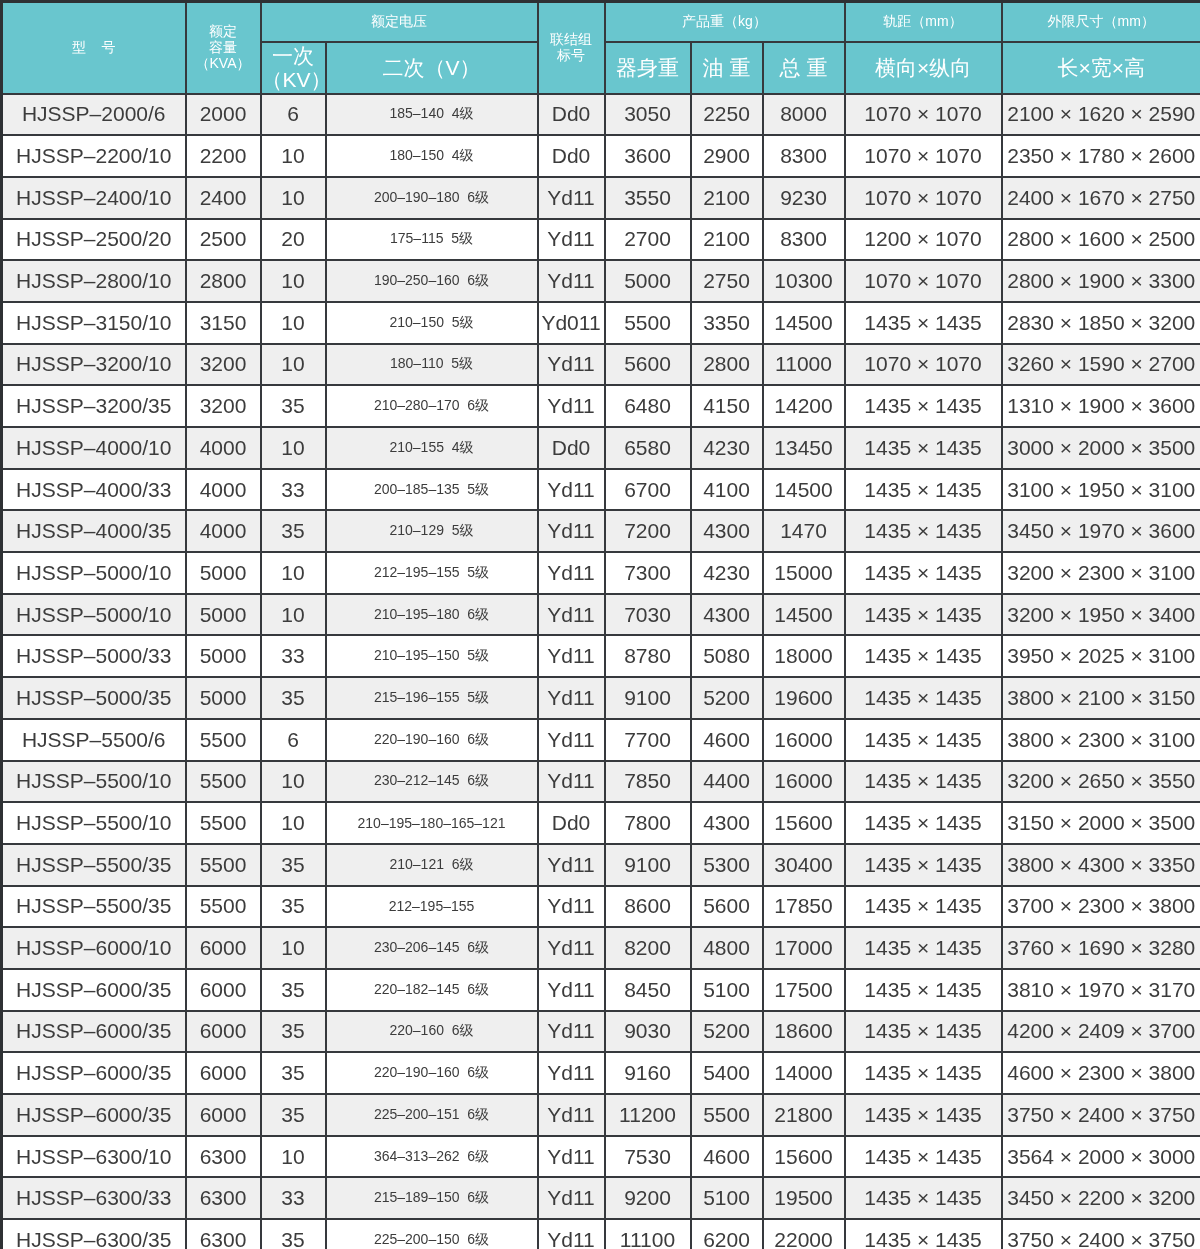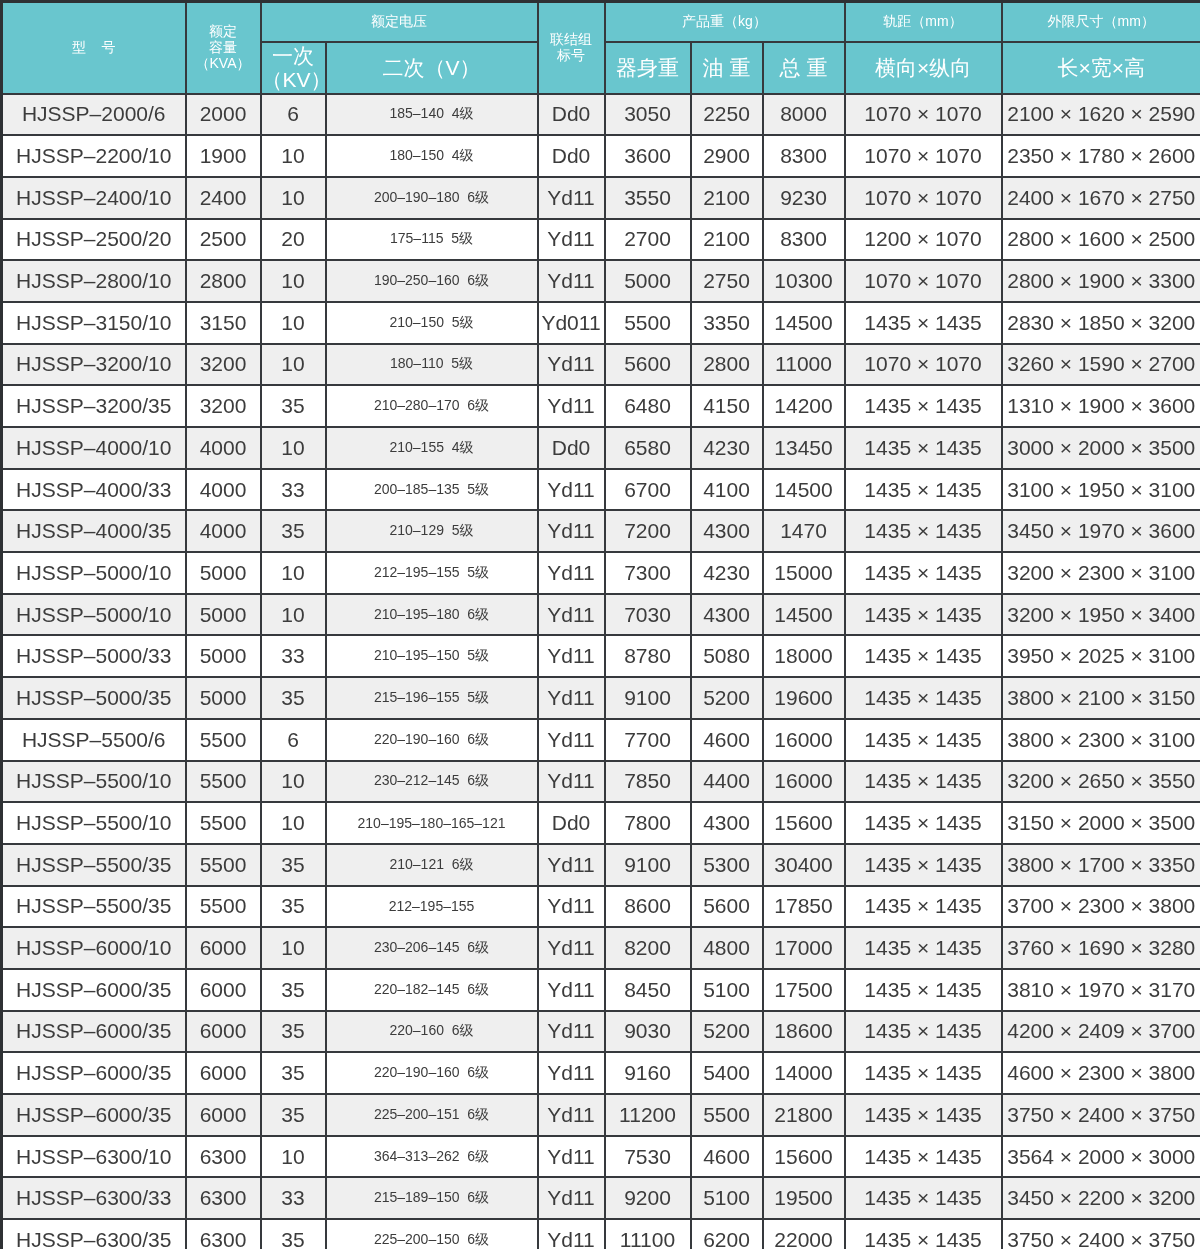--- a/index.html
+++ b/index.html
@@ -98,21 +98,21 @@
         <td class="c-secondary">185–140  4级</td>
         <td>Dd0</td>
         <td>3050</td>
         <td>2250</td>
         <td>8000</td>
         <td>1070 × 1070</td>
         <td>2100 × 1620 × 2590</td>
       </tr>
       <tr>
         <td class="c-model">HJSSP–2200/10</td>
-        <td>1900</td>
+        <td>2200</td>
         <td>10</td>
         <td class="c-secondary">180–150  4级</td>
         <td>Dd0</td>
         <td>3600</td>
         <td>2900</td>
         <td>8300</td>
         <td>1070 × 1070</td>
         <td>2350 × 1780 × 2600</td>
       </tr>
       <tr>
@@ -310,21 +310,21 @@
       <tr>
         <td class="c-model">HJSSP–5500/35</td>
         <td>5500</td>
         <td>35</td>
         <td class="c-secondary">210–121  6级</td>
         <td>Yd11</td>
         <td>9100</td>
         <td>5300</td>
         <td>30400</td>
         <td>1435 × 1435</td>
-        <td>3800 × 1700 × 3350</td>
+        <td>3800 × 4300 × 3350</td>
       </tr>
       <tr>
         <td class="c-model">HJSSP–5500/35</td>
         <td>5500</td>
         <td>35</td>
         <td class="c-secondary">212–195–155</td>
         <td>Yd11</td>
         <td>8600</td>
         <td>5600</td>
         <td>17850</td>

